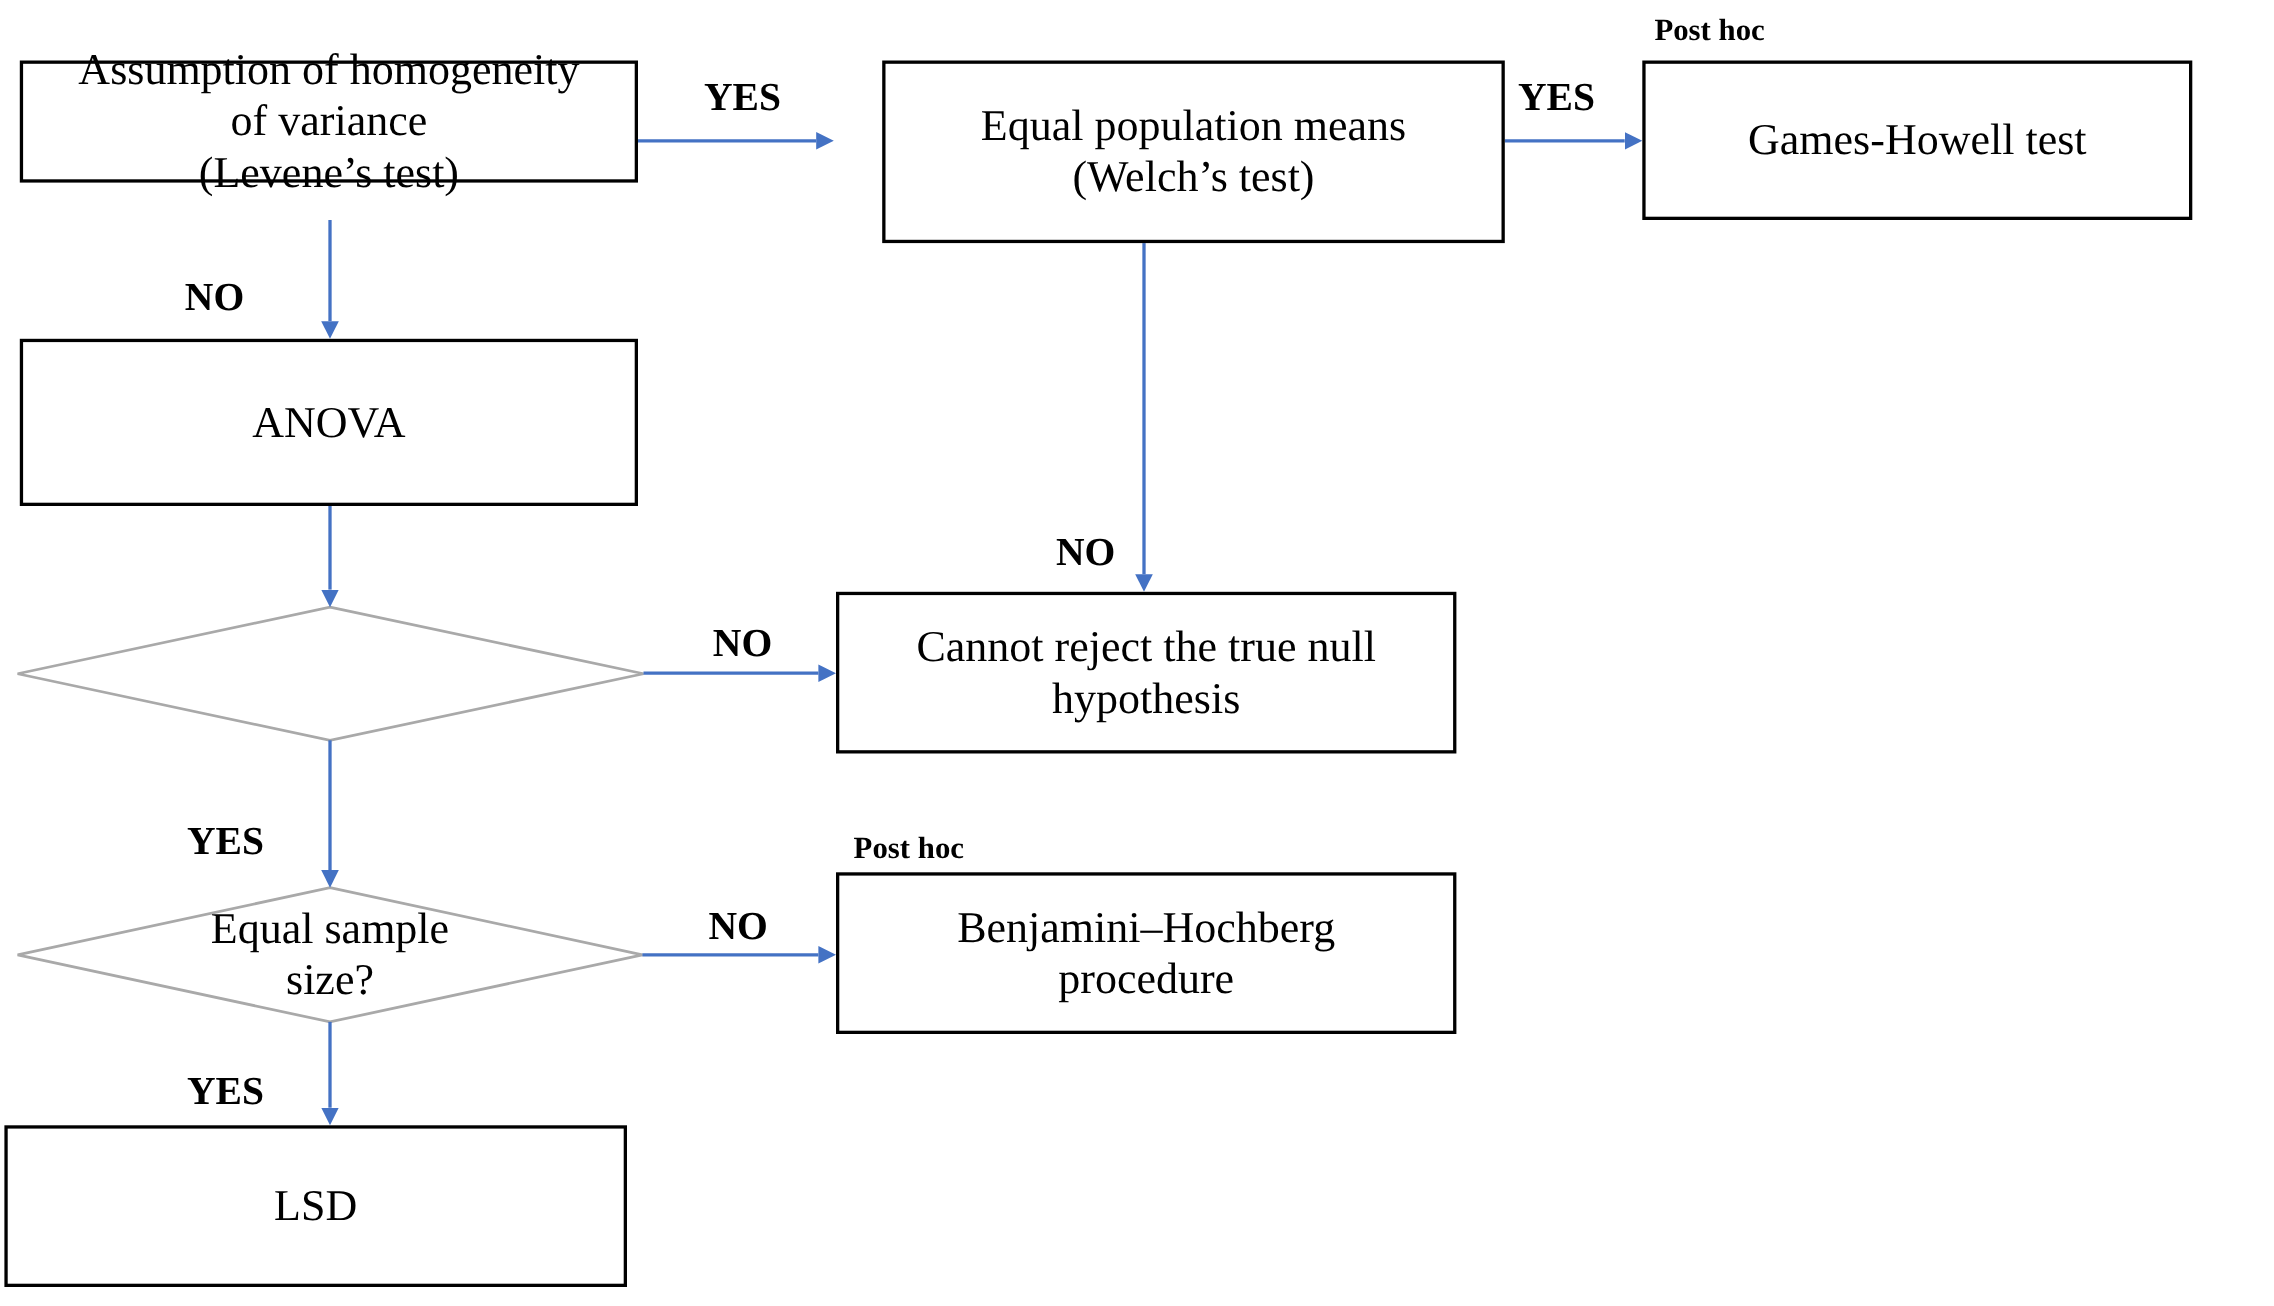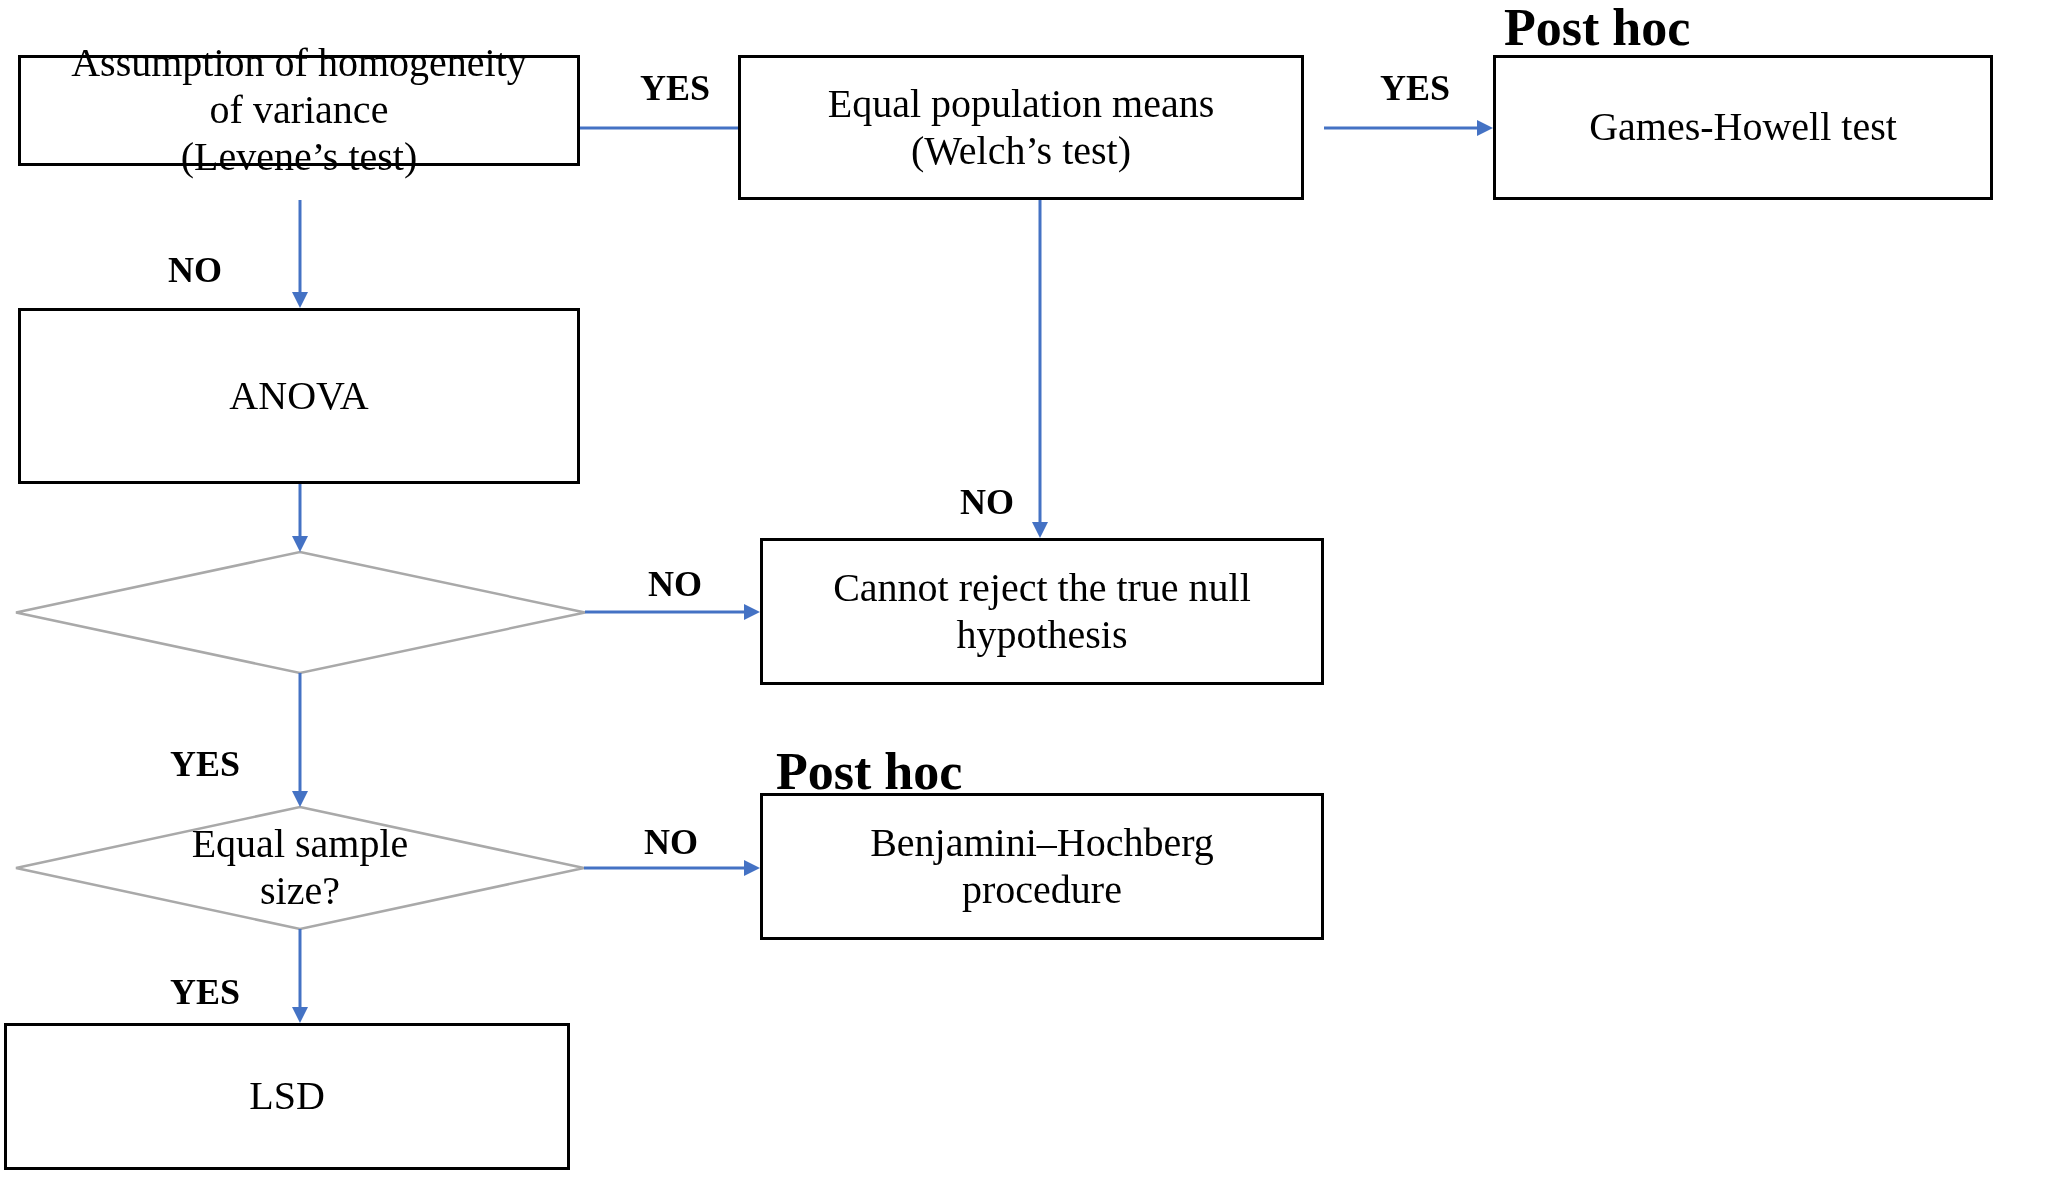--- a/index.html
+++ b/index.html
@@ -43,21 +43,21 @@
   .edge-label{
     position:absolute;
     font-weight:bold;
     font-size:36px;
     line-height:44px;
     text-align:center;
   }
   .posthoc-label{
     position:absolute;
     font-weight:bold;
-    font-size:52px;
+    font-size:28px;
     line-height:44px;
     text-align:right;
   }
 </style>
 </head>
 <body>
 
 <div id="diagram">
 
   <svg class="layer" viewBox="0 0 2067 1187" aria-hidden="true">
@@ -80,30 +80,30 @@
     <line class="arrow" x1="584" y1="868" x2="744" y2="868" marker-end="url(#ah)"></line>
     <line class="arrow" x1="300" y1="929" x2="300" y2="1007" marker-end="url(#ah)"></line>
   </svg>
 
   <div class="node" style="left:18px;top:55px;width:562px;height:111px;">
     <div class="node-text">Assumption of homogeneity
 of variance
 (Levene’s test)</div>
   </div>
 
-  <div class="node" style="left:738px;top:55px;width:566px;height:145px;">
+  <div class="node" style="left:802px;top:55px;width:566px;height:166px;">
     <div class="node-text">Equal population means
 (Welch’s test)</div>
   </div>
 
   <div class="node" style="left:1493px;top:55px;width:500px;height:145px;">
     <div class="node-text">Games-Howell test</div>
   </div>
 
-  <div class="node" style="left:18px;top:308px;width:562px;height:176px;">
+  <div class="node" style="left:18px;top:308px;width:562px;height:152px;">
     <div class="node-text">ANOVA</div>
   </div>
 
   <div class="node" style="left:760px;top:538px;width:564px;height:147px;">
     <div class="node-text">Cannot reject the true null
 hypothesis</div>
   </div>
 
   <div class="node" style="left:760px;top:793px;width:564px;height:147px;">
     <div class="node-text">Benjamini–Hochberg

